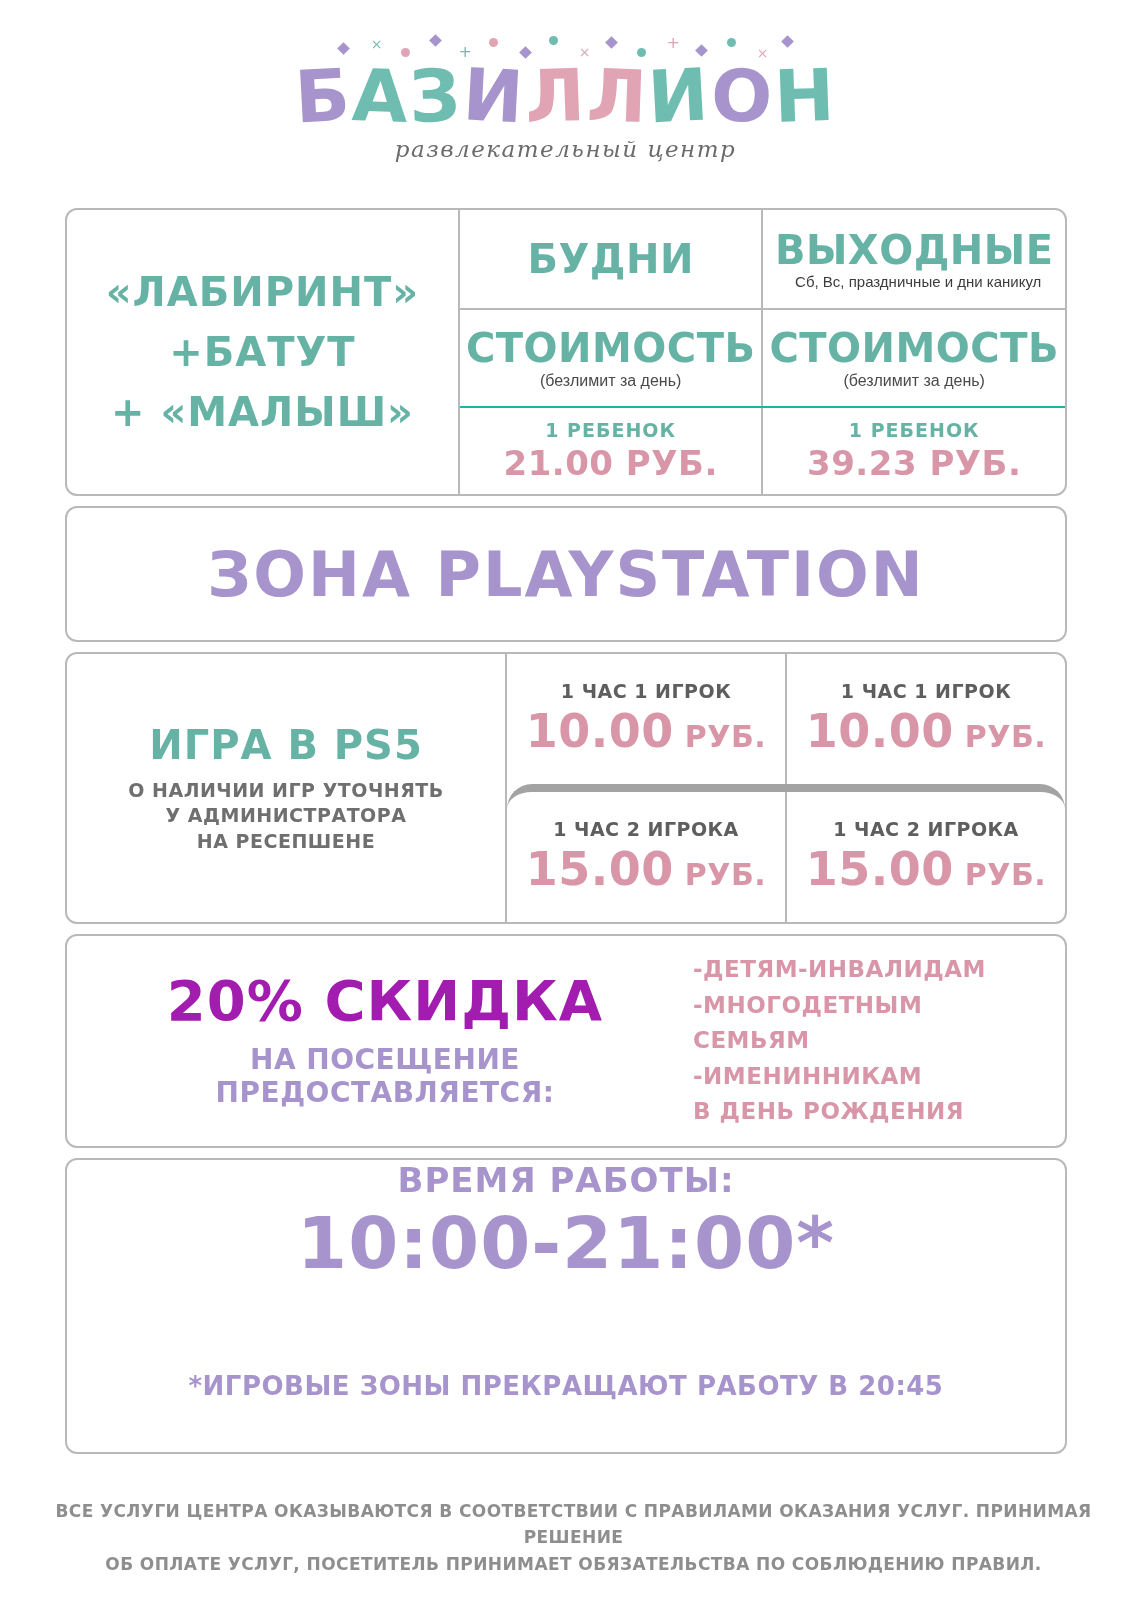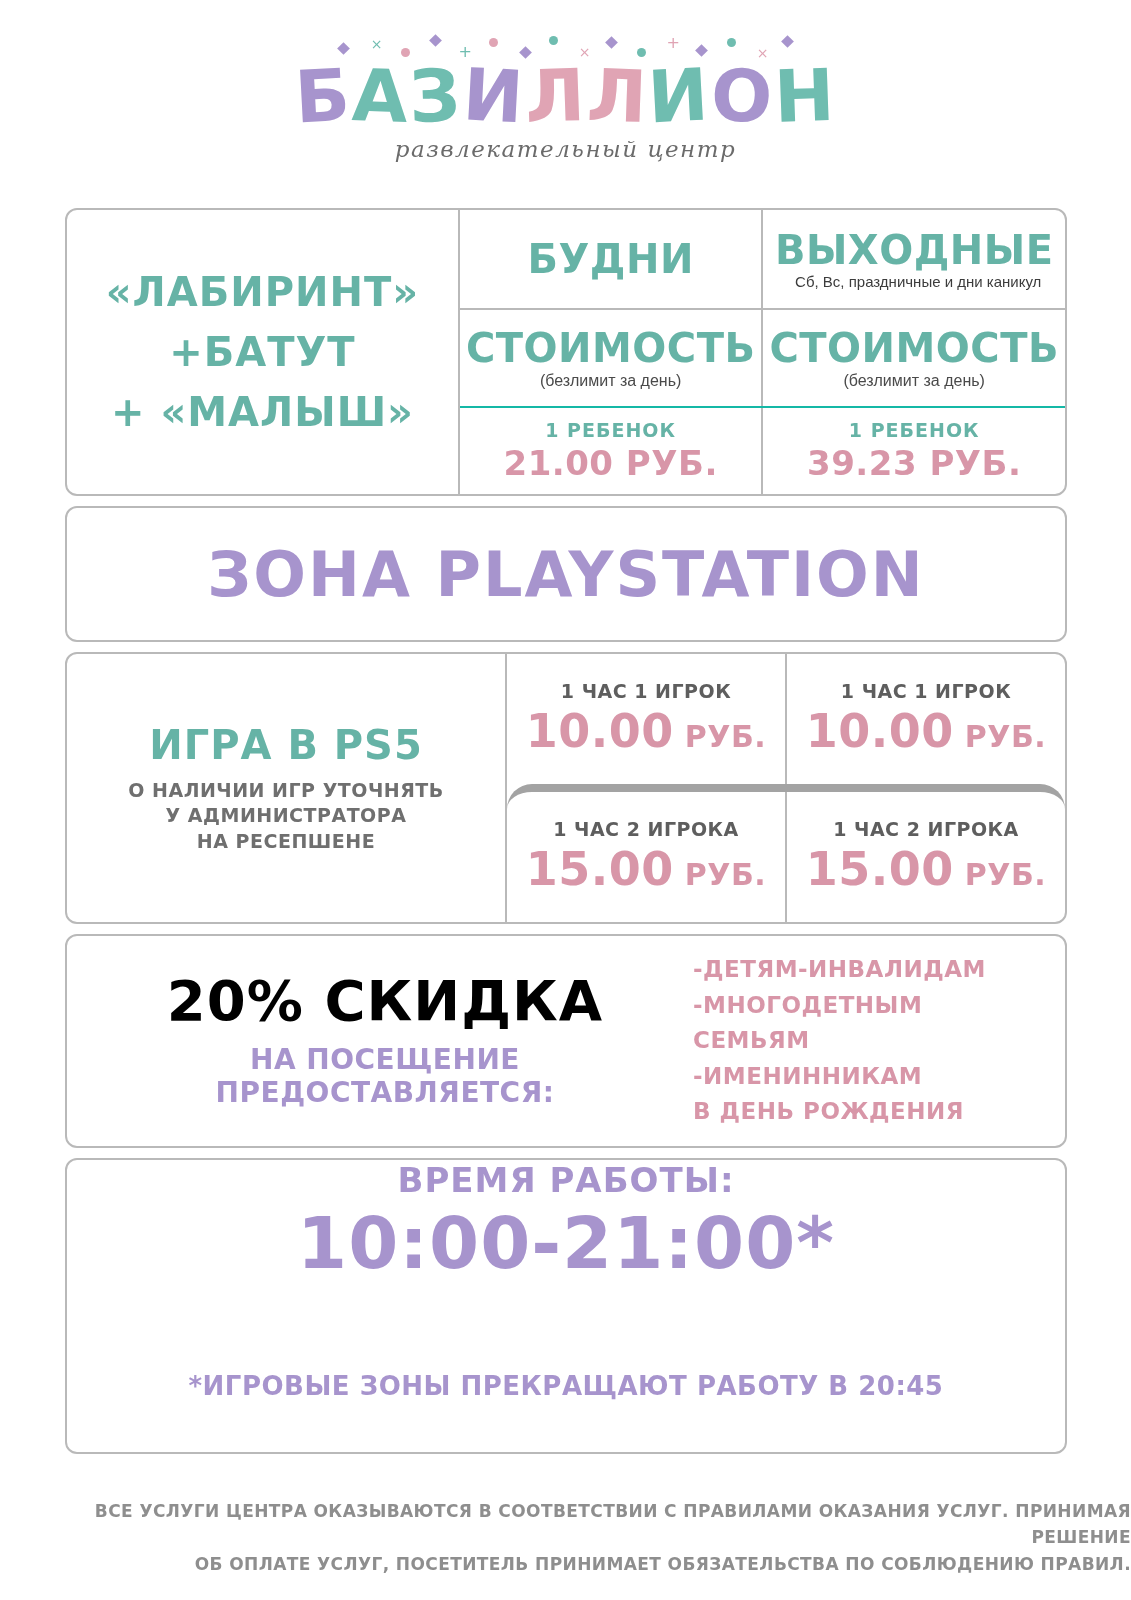--- a/index.html
+++ b/index.html
@@ -210,21 +210,21 @@
     padding: 0 18px;
     box-sizing: border-box;
   }
   .disc-left {
     flex: 0 0 600px;
     text-align: center;
   }
   .disc-big {
     font-size: 56px;
     font-weight: bold;
-    color: #000000;
+    color: #a21caf;
     letter-spacing: 1px;
     line-height: 1.0;
   }
   .disc-sub {
     font-size: 28px;
     font-weight: bold;
     color: #a794cd;
     letter-spacing: 0.5px;
     margin-top: 14px;
   }
@@ -267,21 +267,21 @@
     letter-spacing: 0.5px;
     margin-top: 88px;
   }
 
   
   .footer {
     position: absolute;
     left: 16px;
     right: 0;
     top: 1498px;
-    text-align: right;
+    text-align: center;
     font-size: 17px;
     font-weight: bold;
     color: #8e8e8e;
     letter-spacing: 0.4px;
     line-height: 1.55;
   }
 </style>
 </head>
 <body>
 

